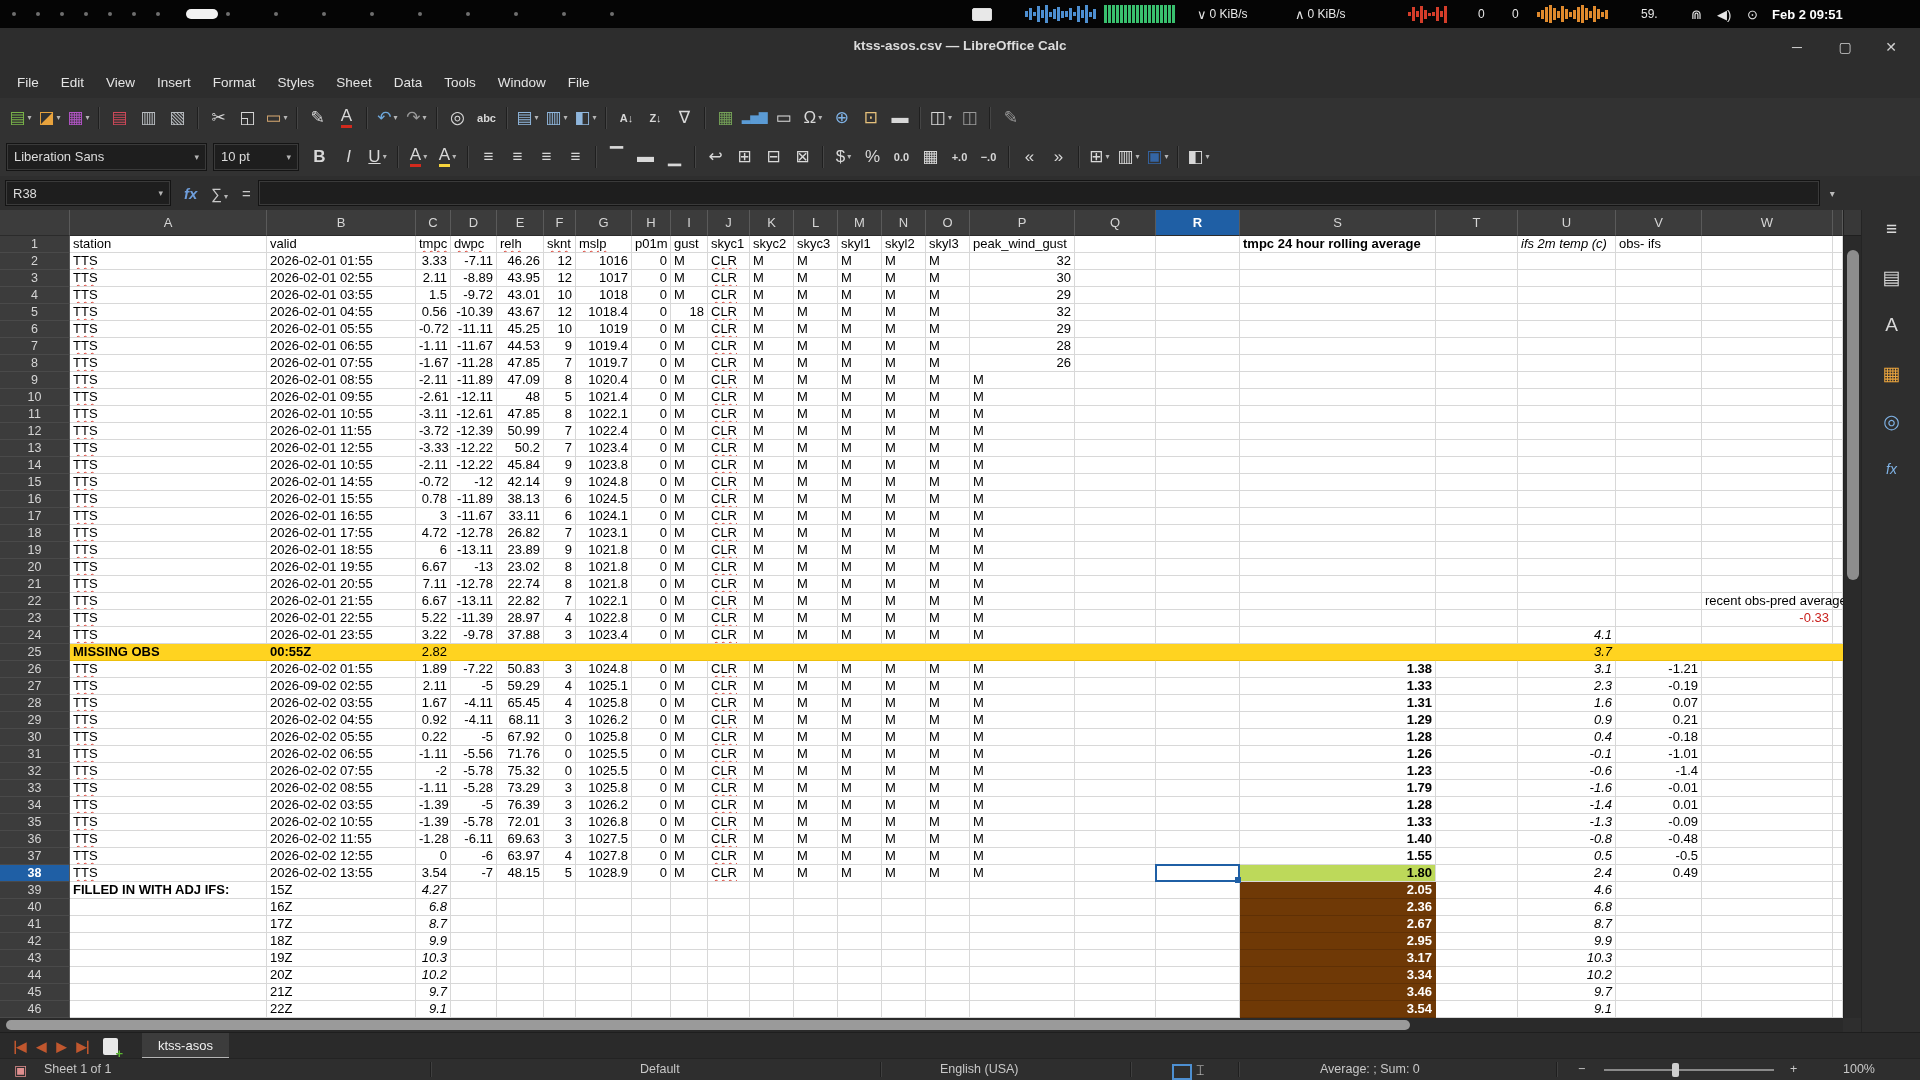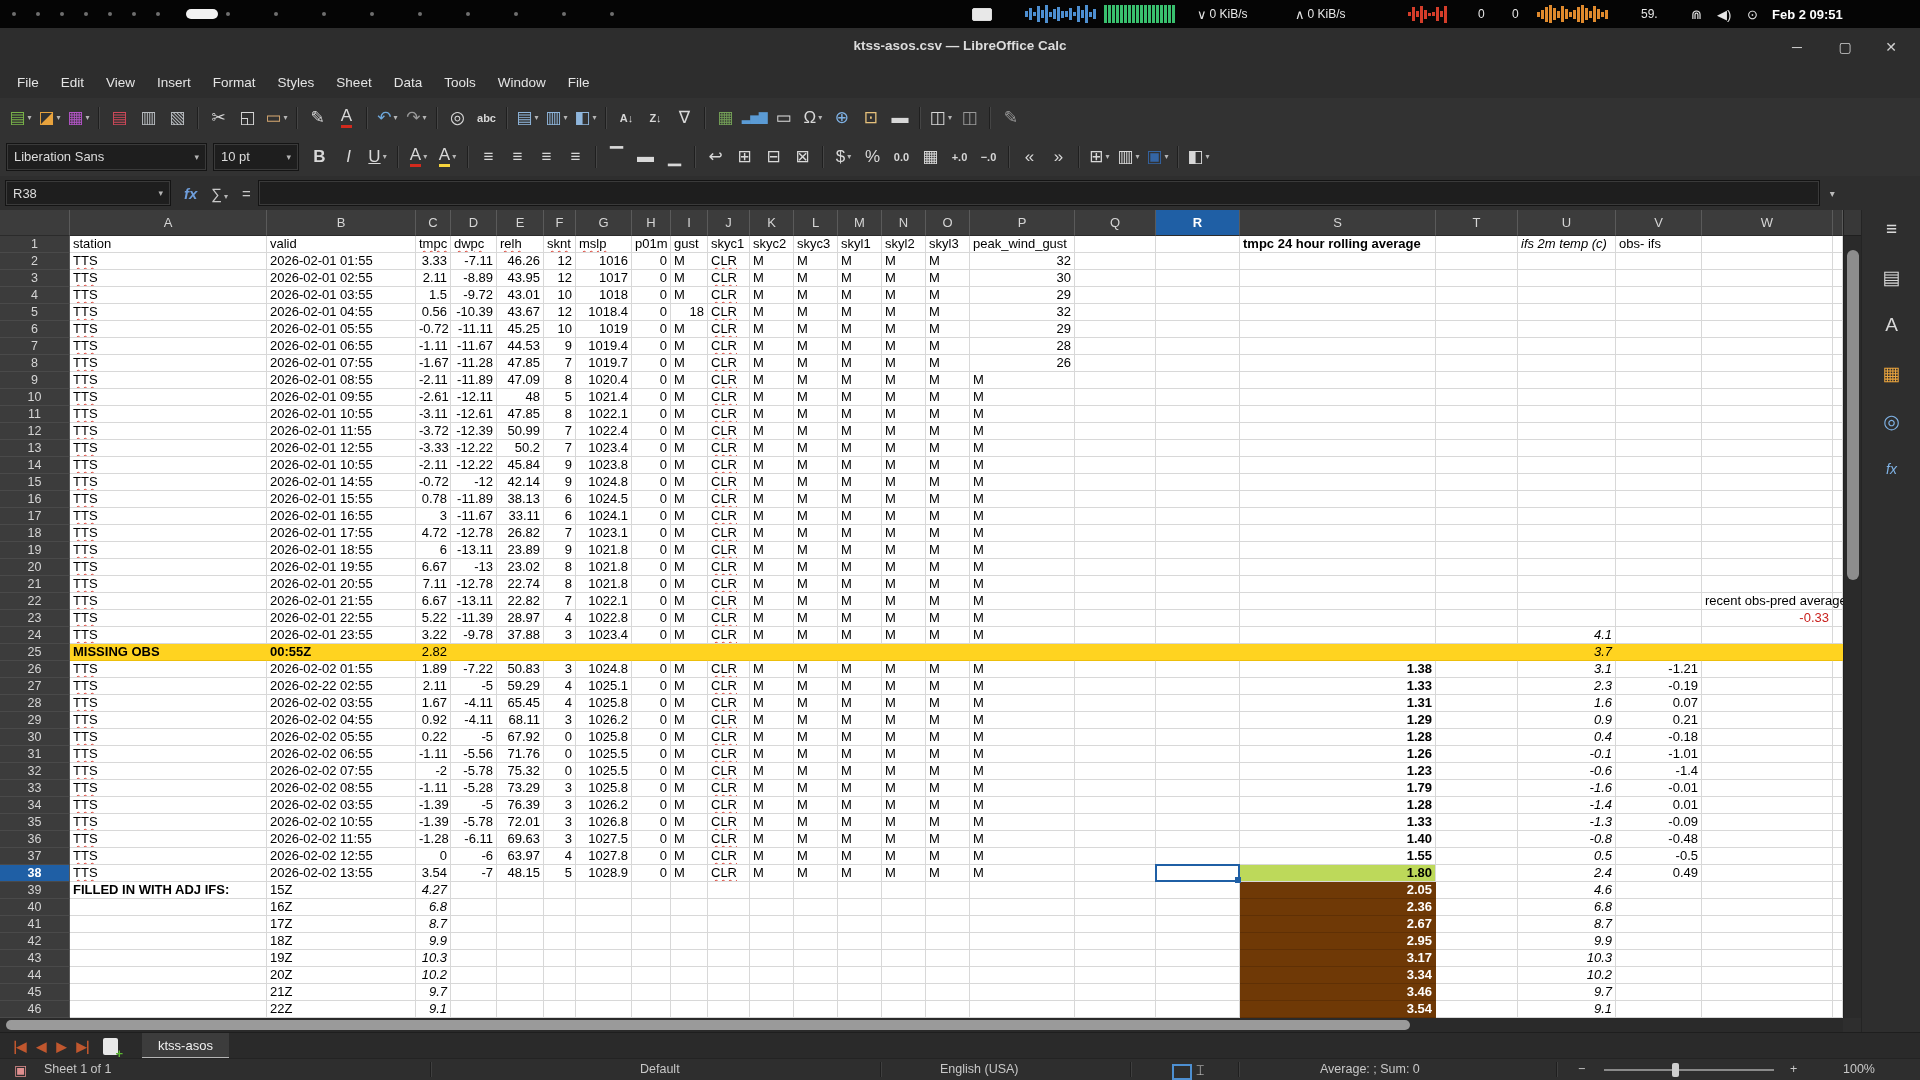--- a/index.html
+++ b/index.html
@@ -1182,21 +1182,21 @@
       <div class="cell right b" style="width: 196px;"><span>1.38</span></div>
       <div class="cell left" style="width: 82px;"></div>
       <div class="cell right i" style="width: 98px;"><span>3.1</span></div>
       <div class="cell right" style="width: 86px;"><span>-1.21</span></div>
       <div class="cell left" style="width: 131px;"></div>
       <div class="cell left" style="width: 10px;"></div>
     </div>
     <div class="grow">
       <div class="rh">27</div>
       <div class="cell left" style="width: 197px;"><span class="squig">TTS</span></div>
-      <div class="cell left" style="width: 149px;"><span>2026-02-22 02:55</span></div>
+      <div class="cell left" style="width: 149px;"><span>2026-09-02 02:55</span></div>
       <div class="cell right" style="width: 35px;"><span>2.11</span></div>
       <div class="cell right" style="width: 46px;"><span>-5</span></div>
       <div class="cell right" style="width: 47px;"><span>59.29</span></div>
       <div class="cell right" style="width: 32px;"><span>4</span></div>
       <div class="cell right" style="width: 56px;"><span>1025.1</span></div>
       <div class="cell right" style="width: 39px;"><span>0</span></div>
       <div class="cell left" style="width: 37px;"><span>M</span></div>
       <div class="cell left" style="width: 42px;"><span class="squig">CLR</span></div>
       <div class="cell left" style="width: 44px;"><span>M</span></div>
       <div class="cell left" style="width: 44px;"><span>M</span></div>

